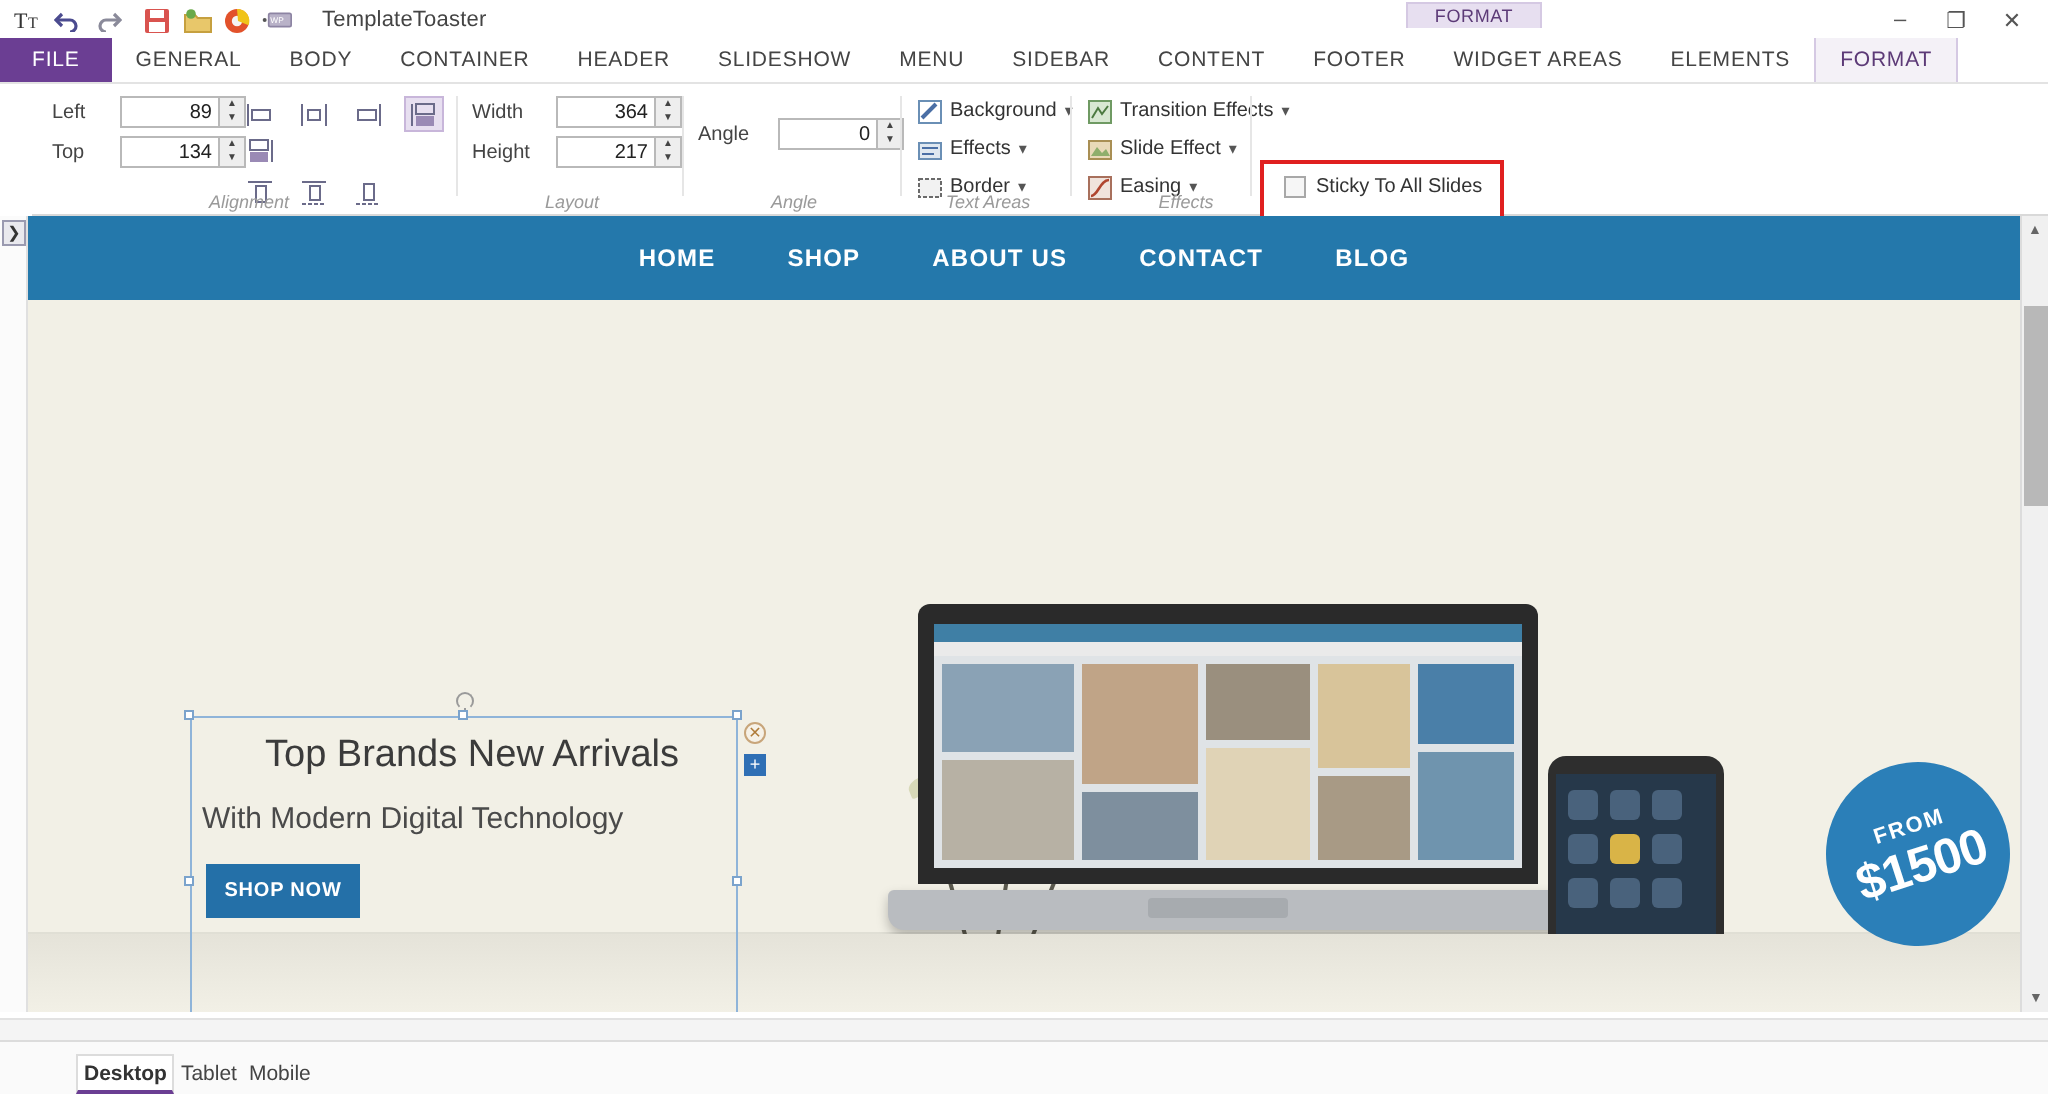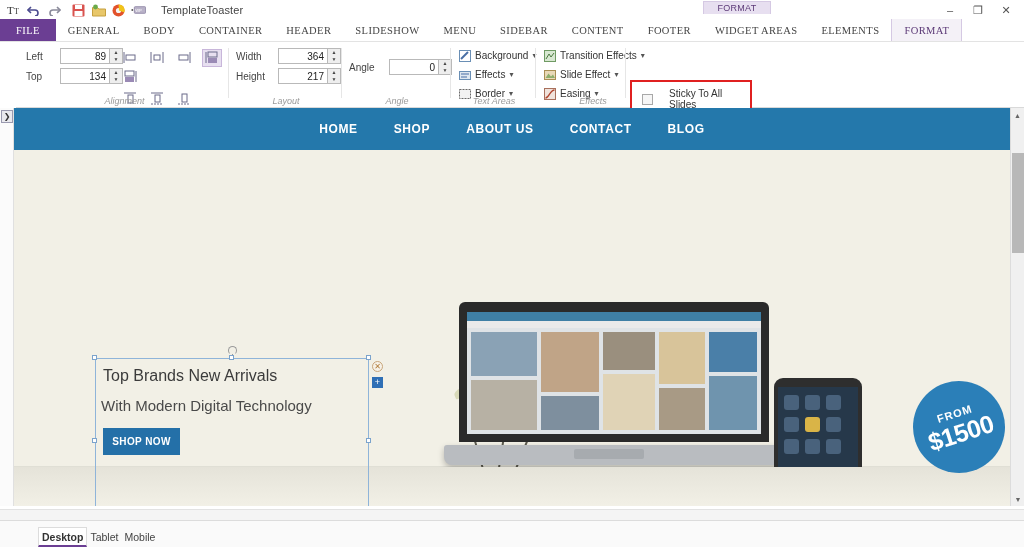--- a/index.html
+++ b/index.html
@@ -43,21 +43,21 @@
   }
 
   
   .tabstrip {
     position:absolute; left:0; top:20px; width:1024px; height:22px;
     background:#ffffff; display:flex; align-items:flex-end;
     border-bottom:1px solid #e3e3e3;
   }
   .tab {
     height:22px; padding:0 12px; display:flex; align-items:center;
-    font-size:10.5px; color:#444; letter-spacing:.4px; cursor:default;font-family:Liberation Serif, serif;
+    font-size:10.5px; color:#444; letter-spacing:.4px; cursor:default;
   }
   .tab.file { background:#6b3e93; color:#fff; font-weight:normal; padding:0 16px; height:22px;}
   .tab.ctx-active {
     background:#f4f1f7; color:#5c3a77;
     border-left:1px solid #d5c9e3; border-right:1px solid #d5c9e3;
   }
 
   
   .ribbon {
     position:absolute; left:16px; top:42px; width:1024px; height:66px;
@@ -102,21 +102,21 @@
   .menuitem .mi-ico {
     width:13px; height:13px; margin-right:4px; flex:none;
     display:inline-flex; align-items:center; justify-content:center;
   }
   .caret { margin-left:4px; font-size:8px; color:#555; }
 
   .redbox {
     position:absolute; left:614px; top:38px; width:122px; height:56px;
     border:2px solid #e02020; background:#ffffff;
   }
-  .chkrow { display:flex; align-items:center; font-size:10px; color:#333;gap:11px; }
+  .chkrow { display:flex; font-size:10px; color:#333; }
   .chkbox {
     width:11px; height:11px; border:1px solid #a8a8a8; background:#f6f6f6;
     margin-right:5px; flex:none;
   }
 
   
   .canvas {
     position:absolute; left:0; top:108px; width:1024px; height:398px;
     background:#f1f1f1; overflow:hidden;
   }
@@ -220,21 +220,21 @@
   .close-dot {
     position:absolute; left:277px; top:3px; width:11px; height:11px; border-radius:50%;
     border:1px solid #c8a57a; color:#b07c3a; font-size:8px; line-height:9px;
     text-align:center; background:#f6f1e7;
   }
   .plus-dot {
     position:absolute; left:277px; top:19px; width:11px; height:11px;
     background:#2f6fb5; color:#fff; font-size:9px; line-height:11px; text-align:center;
   }
   .h-title { font-size:22px; font-weight:bold; color:#2470a8; margin:8px 0 0 8px; }
-  .h-sub   { font-size:16px; color:#3b3b3b; margin:9px 0 12px 8px; }
+  .h-sub   { font-size:19px; color:#3b3b3b; margin:9px 0 12px 8px;text-align:center; }
   .h-sub2  { font-size:15px; color:#4a4a4a; margin:10px 0 0 6px; }
   .shopbtn {
     margin:14px 0 0 8px; width:77px; height:27px; background:#2470a8; color:#fff;
     font-size:10px; font-weight:bold; letter-spacing:.4px;
     display:flex; align-items:center; justify-content:center;
   }
 
   
   .vscroll {
     position:absolute; right:0; top:108px; width:14px; height:398px;

